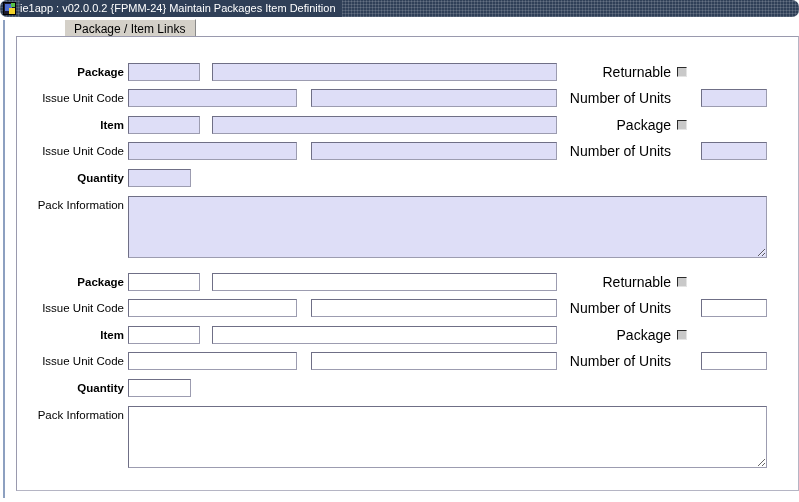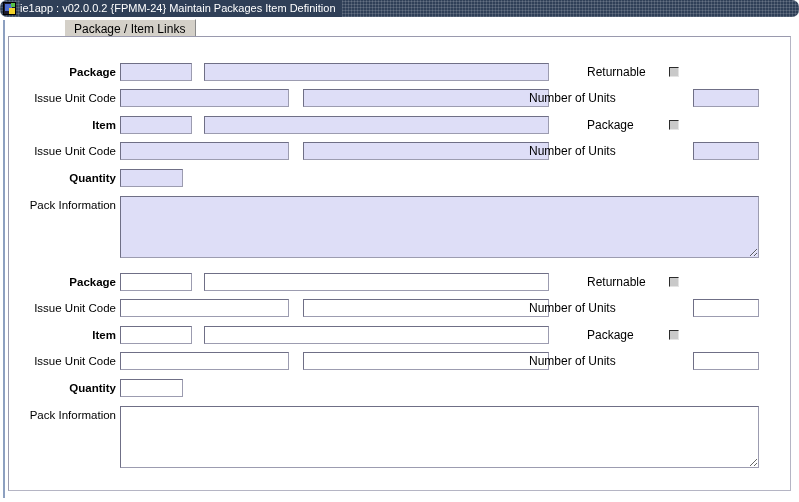--- a/index.html
+++ b/index.html
@@ -80,21 +80,21 @@
     border-top:1px solid #ffffff;
     border-right:1px solid #8a8a8a;
     box-sizing:border-box;
     font-size:12px;
     color:#000000;
     white-space:nowrap;
   }
 
   
   .panel{
-    position:absolute;left:8px;top:36px;
+    position:absolute;left:16px;top:36px;
     width:783px;height:455px;
     background:#ffffff;
     border:1px solid #b5b5c4;
     border-top-color:#9a9aae;
     border-left-color:#9a9aae;
     box-sizing:border-box;
   }
   .panel-inner{position:absolute;left:0;top:0;right:0;bottom:0;}
 
   
@@ -133,22 +133,22 @@
     border:1px solid #9c9cb0;
     border-top-color:#6f6f86;
     border-left-color:#6f6f86;
     background:#ffffff;
   }
   .ta.filled{background:#dedef7;}
 
   
   .lbl-right{
     position:absolute;
-    font-size:12px;color:#000;line-height:20px;white-space:nowrap;
-    text-align:left;
+    font-size:14px;color:#000;line-height:20px;white-space:nowrap;
+    text-align:right;
   }
 
   .chk{
     position:absolute;
     width:10px;height:10px;
     box-sizing:border-box;
     background:#c9c9c9;
     border:1px solid #e4e4e4;
     border-top-color:#2b2b2b;
     border-left-color:#2b2b2b;

